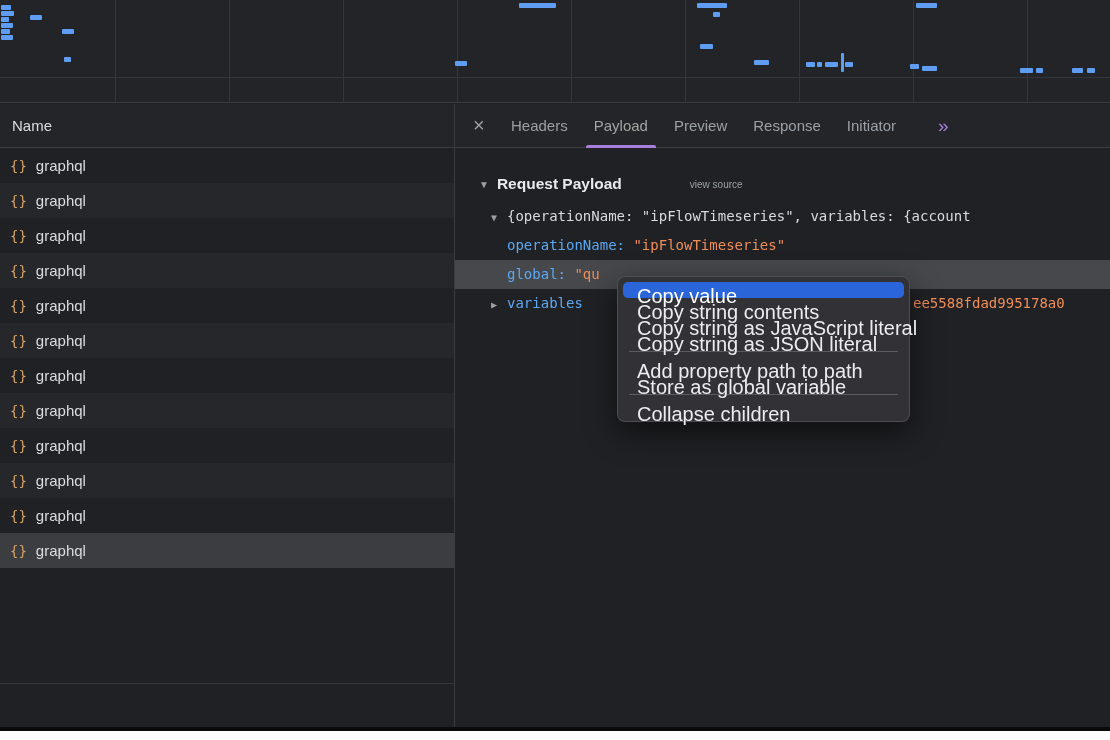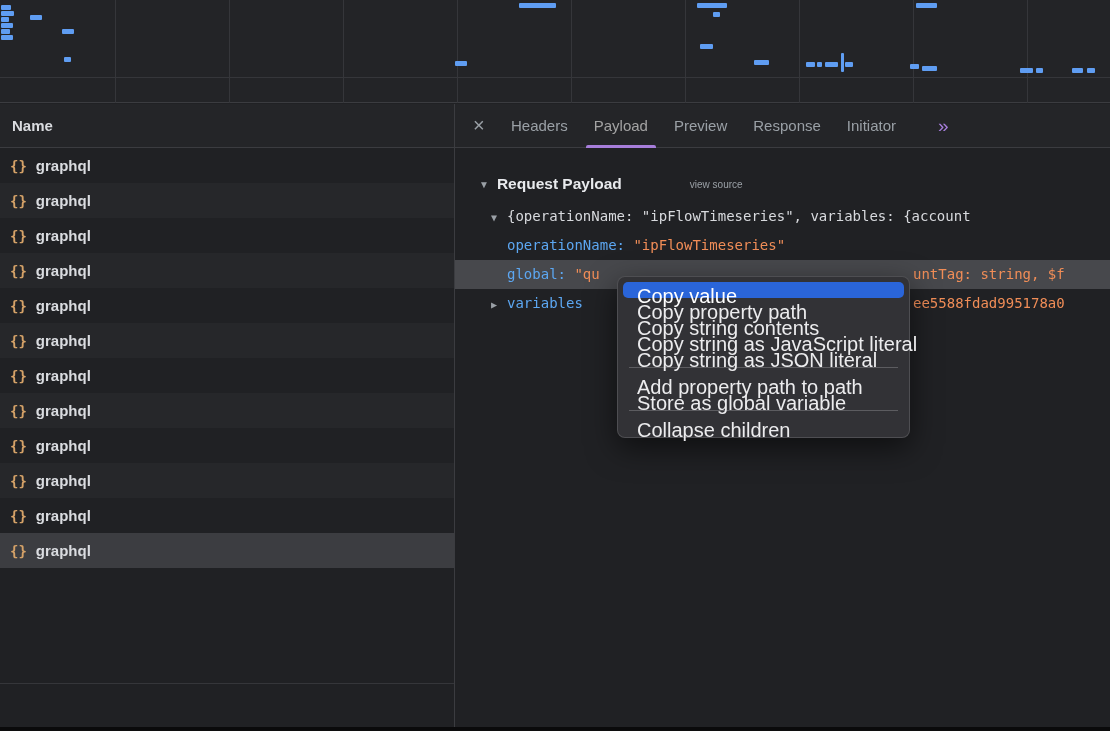--- a/index.html
+++ b/index.html
@@ -6,21 +6,21 @@
   body { background:#111; font-family:"Liberation Sans", sans-serif; }
   .screenshot { position:relative; width:1110px; height:740px; background:#202124; overflow:hidden; }
 
   
   .overview { position:absolute; left:0; top:0; width:1110px; height:103px; background:#232427; border-bottom:1px solid #3b3c40; }
   .hdiv { position:absolute; left:0; top:77px; width:100%; height:1px; background:#35363a; }
   .gridline { position:absolute; top:0; width:1px; height:103px; background:#35363a; }
   .tbar { position:absolute; height:5px; border-radius:1px; background:var(--timeline-bar,#5f9df2); }
 
   
-  .left-panel { position:absolute; left:0; top:104px; width:454px; bottom:2px; background:#202124; overflow:hidden;font-weight:bold; }
+  .left-panel { position:absolute; left:0; top:104px; width:454px; bottom:2px; background:#202124; overflow:hidden; }
   .panel-header { height:44px; display:flex; align-items:center; padding-left:12px; background:#242528; border-bottom:1px solid #3b3c40; color:#dadce0; font-size:15px; }
   .req-row { height:35px; display:flex; align-items:center; gap:9px; padding-left:10px; font-size:15px; color:#dadce0; background:#202124; }
   .req-row.alt { background:#26272a; }
   .req-row.selected { background:#3c3d41; }
   .json-icon { color:#d5a268; font-family:"DejaVu Sans Mono", monospace; font-size:14px; }
   .summary-divider { position:absolute; left:0; right:0; top:683px; height:1px; background:#35363a; }
   .vdivider { position:absolute; left:454px; top:104px; bottom:13px; width:1px; background:#3b3c40; }
 
   
   .right-panel { position:absolute; left:455px; top:104px; right:0; bottom:13px; background:#202124; overflow:hidden; }
@@ -181,32 +181,30 @@
 
     <div class="tree">
       <div class="tree-row indent1">
         <span class="tri-inline">▼</span><span>{operationName: "ipFlowTimeseries", variables: {account</span>
       </div>
       <div class="tree-row indent2">
         <span class="key">operationName: </span><span class="str">"ipFlowTimeseries"</span>
       </div>
       <div class="tree-row indent2 highlighted">
         <span class="key">global: </span><span class="str">"qu</span>
-        <span class="str frag-right">untTag: string, $f</span>
       </div>
       <div class="tree-row indent1">
         <span class="tri-inline">▶</span><span class="key">variables</span>
         <span class="str frag-right">ee5588fdad995178a0</span>
       </div>
     </div>
   </div>
 
   <div class="context-menu">
       <div class="menu-item highlighted">Copy value</div>
-      <div class="menu-item">Copy property path</div>
       <div class="menu-item">Copy string contents</div>
       <div class="menu-item">Copy string as JavaScript literal</div>
       <div class="menu-item">Copy string as JSON literal</div>
       <div class="menu-sep"></div>
       <div class="menu-item">Add property path to path</div>
       <div class="menu-item">Store as global variable</div>
       <div class="menu-sep"></div>
       <div class="menu-item">Collapse children</div>
     </div>
 

